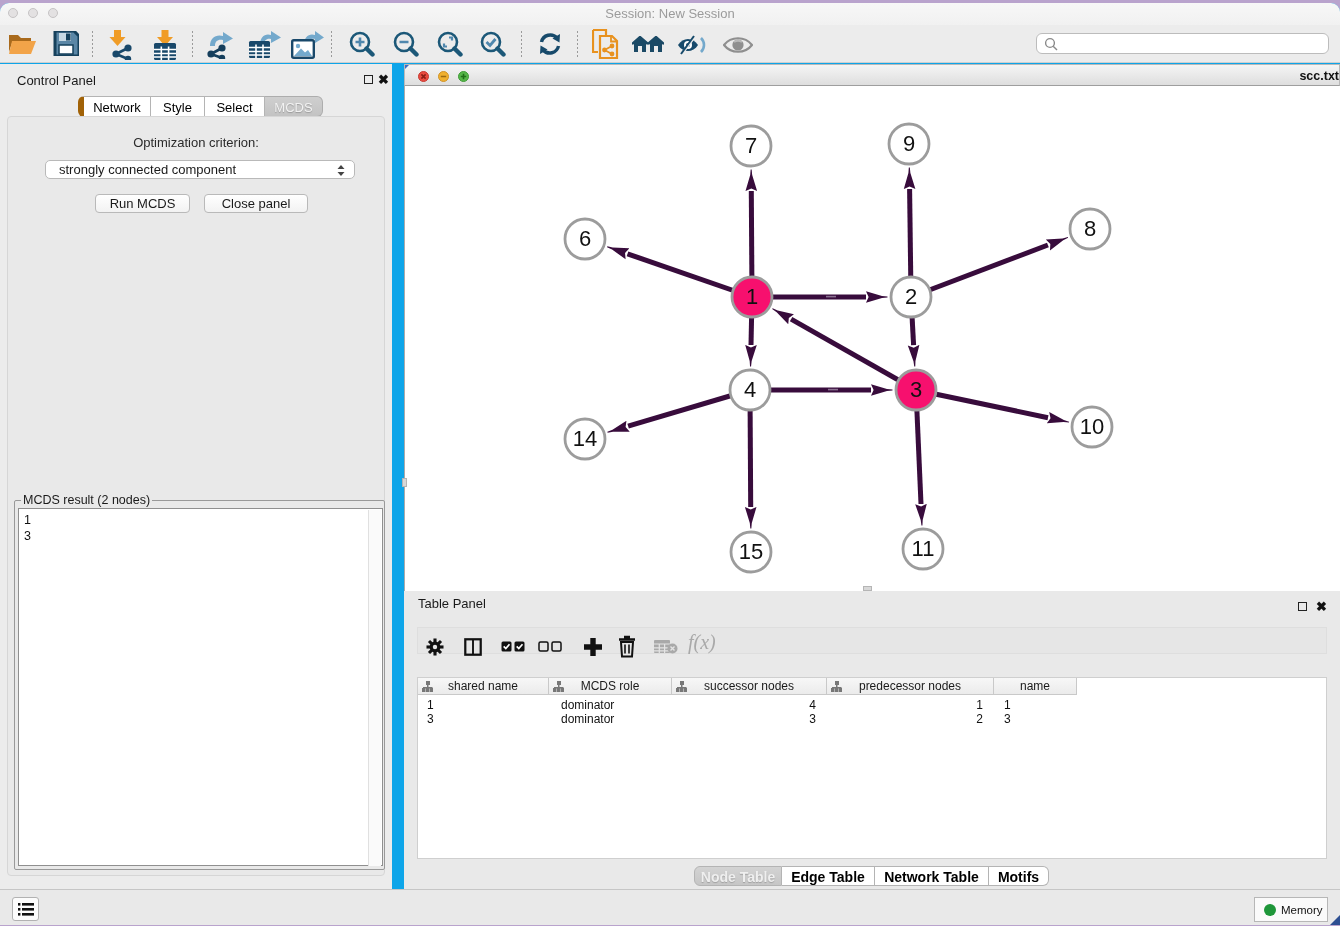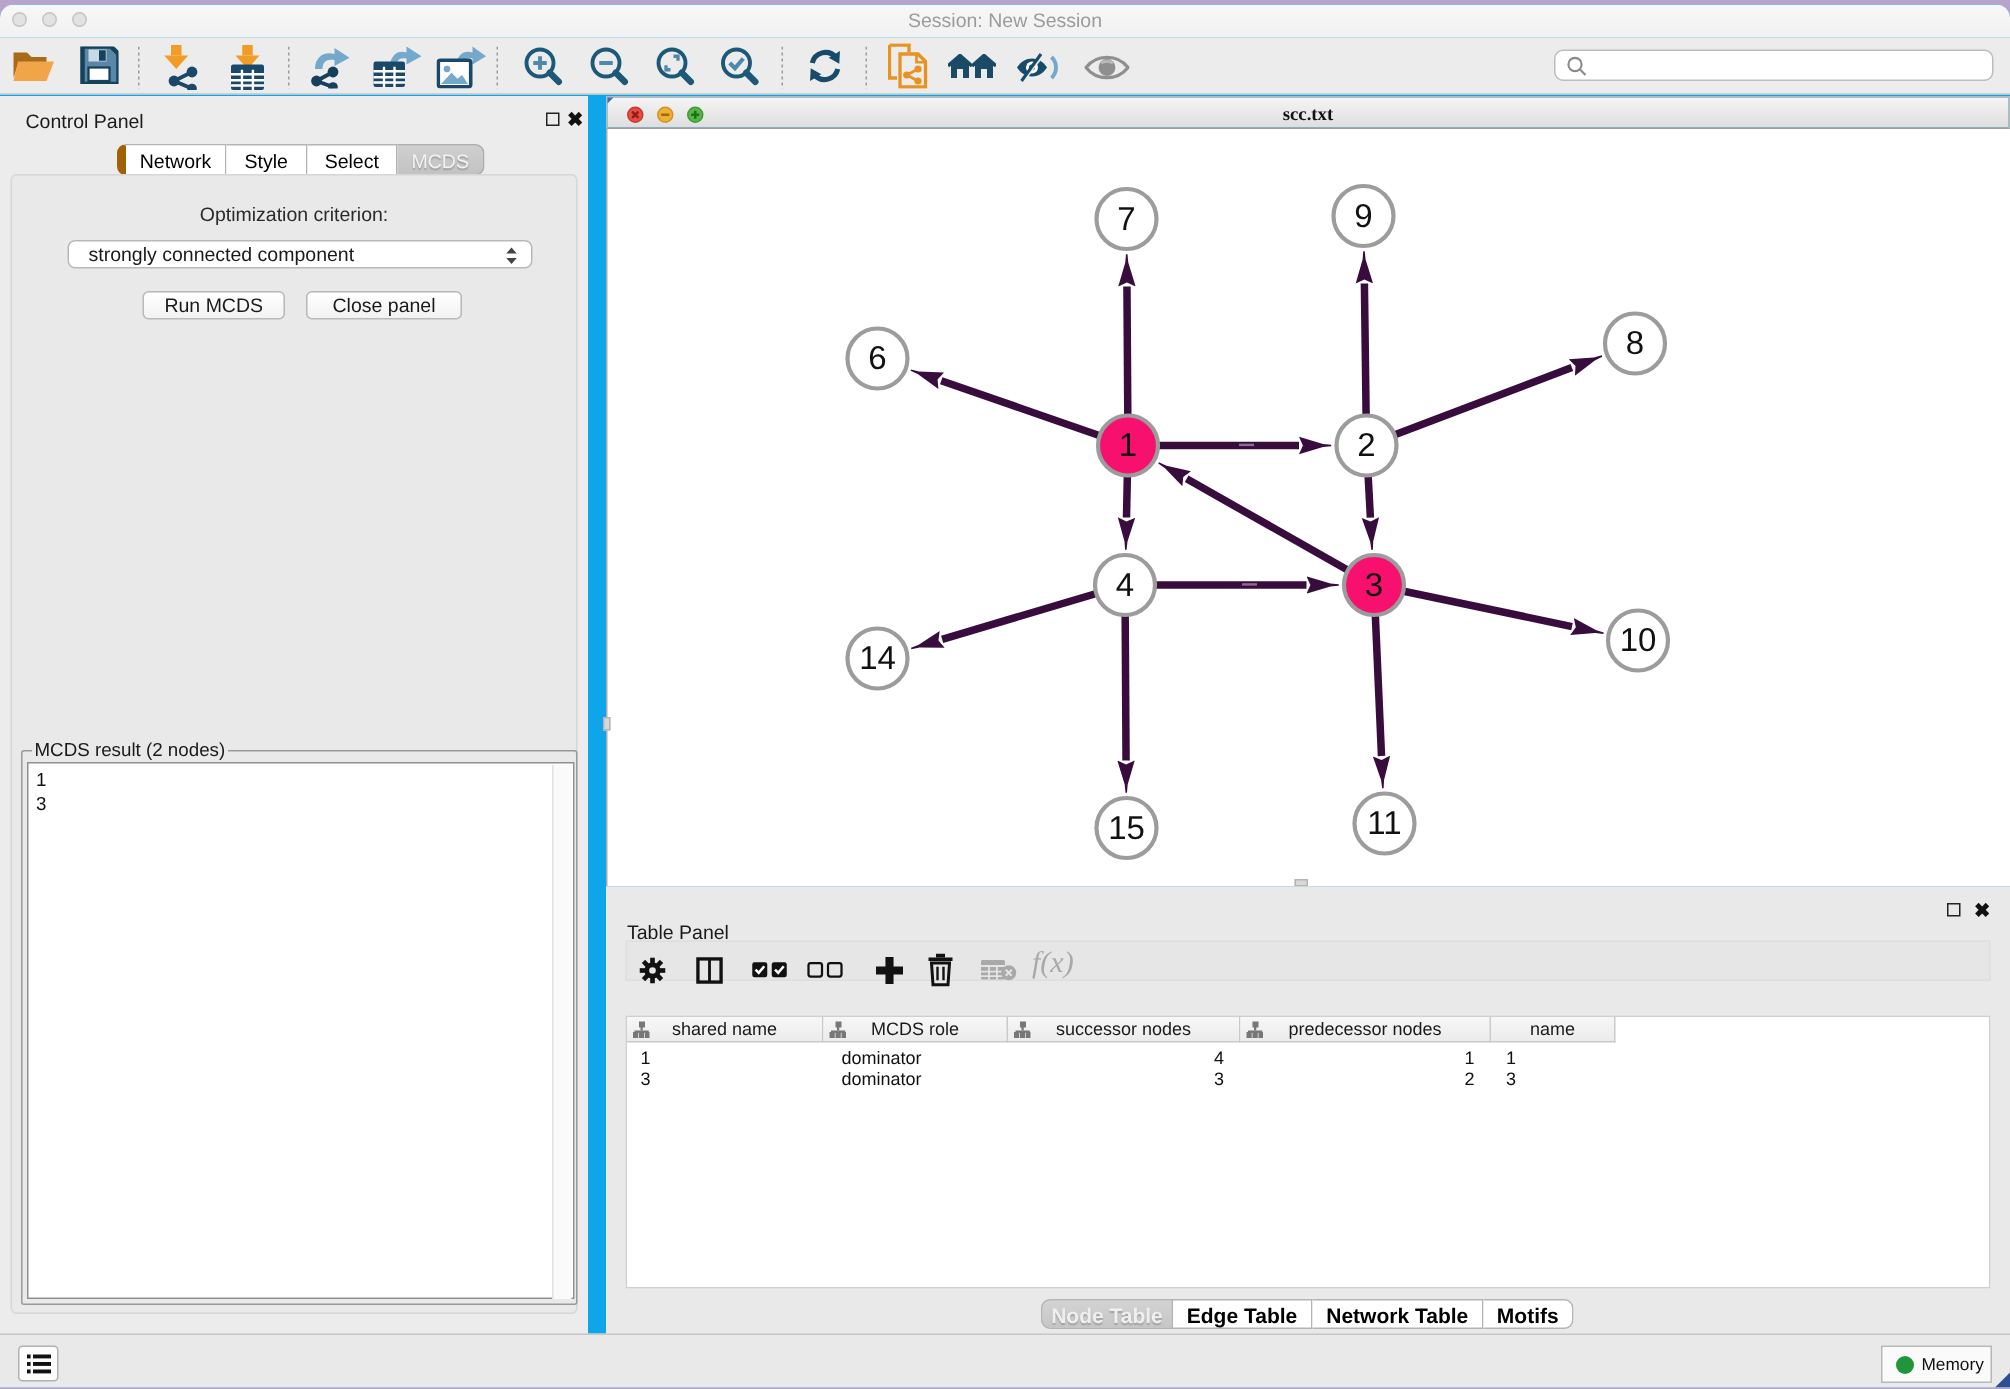--- a/index.html
+++ b/index.html
@@ -28,26 +28,26 @@
 .opt-label { position:absolute; left:0; top:18px; width:100%; text-align:center; font-size:13px; color:#2a2a2a; }
 .combo { position:absolute; left:37px; top:43px; width:310px; height:19px; background:#fff; border:1px solid #b9b9b9; border-radius:5px; font-size:13px; color:#1a1a1a; line-height:17px; padding-left:13px; }
 .btn { position:absolute; height:19px;  background:linear-gradient(#ffffff,#f2f2f2); border:1px solid #b9b9b9; border-radius:4px; font-size:13px; color:#1a1a1a; text-align:center; line-height:17px; }
 fieldset.mcds { position:absolute; left:6px; top:376px; width:371px; height:377px; border:1px solid #999; border-radius:2px; }
 fieldset.mcds legend { font-size:12.5px; color:#1a1a1a; margin-left:6px; padding:0 2px; }
 .mcds-box { position:absolute; left:10px; top:391px; width:365px; height:358px; background:#fff; border:1px solid #8f8f8f; font-size:12.5px; color:#111; padding:3px 0 0 5px; line-height:16px; }
 .mcds-sb { position:absolute; right:1px; top:1px; width:13px; height:356px; background:#fafafa; border-left:1px solid #e0e0e0; }
 
 .netwin { position:absolute; left:404px; top:61px; width:936px; height:527px; }
 .net-title { position:absolute; left:0; top:0; width:936px; height:22px; background:linear-gradient(#f5f5f5,#dedede); border:1px solid #b9b9b9; border-bottom:1px solid #9e9e9e; }
-.net-title .txt { position:absolute; width:100%; top:4px; text-align:center; font-size:12.5px; font-weight:600; color:#111;font-family:Liberation Serif, serif; }
+.net-title .txt { position:absolute; width:100%; top:4px; text-align:right; font-size:12.5px; font-weight:600; color:#111; }
 .wl { position:absolute; top:5.5px; width:11px; height:11px; border-radius:50%; }
 .canvas { position:absolute; left:0; top:22px; width:936px; height:505px; background:#fff; border-left:1px solid #aaa; }
 
 .tpanel { position:absolute; left:404px; top:588px; width:936px; height:299px; background:#e9e9e9; }
-.tp-head { position:absolute; left:14px; top:23px; }
+.tp-head { position:absolute; left:14px; top:5px; }
 .tp-toolbar { position:absolute; left:13px; top:36px; width:910px; height:27px; background:#e6e6e6; border:1px solid #dedede; }
 .tbl { position:absolute; left:13px; top:86px; width:910px; height:182px; background:#fff; border:1px solid #cfcfcf; }
 .thead { position:absolute; left:0; top:0; height:17px; overflow:hidden; background:linear-gradient(#f7f7f7,#ebebeb); border-right:1px solid #c9c9c9; border-bottom:1px solid #c9c9c9; font-size:12px; color:#1a1a1a; text-align:center; line-height:16px; }
 .trow { position:absolute; font-size:12px; color:#111; height:16px; line-height:16px; }
 .btabs { position:absolute; left:290px; top:275px; height:20px; display:flex; }
 .btab { height:20px; line-height:20px; font-size:14px; font-weight:600; text-align:center; background:#fff; border:1px solid #b4b4b4; border-left:none; color:#000; }
 .btab.sel { background:linear-gradient(#d3d3d3,#c6c6c6); color:#efefef; border-radius:6px 0 0 6px; text-shadow:0 1px 1px #9f9f9f; border-left:1px solid #b4b4b4; }
 .btab.last { border-radius:0 6px 6px 0; }
 
 .statusbar { position:absolute; left:0; top:886px; width:1340px; height:37px; background:#e9e9e9; border-top:1px solid #c6c6c6; }

